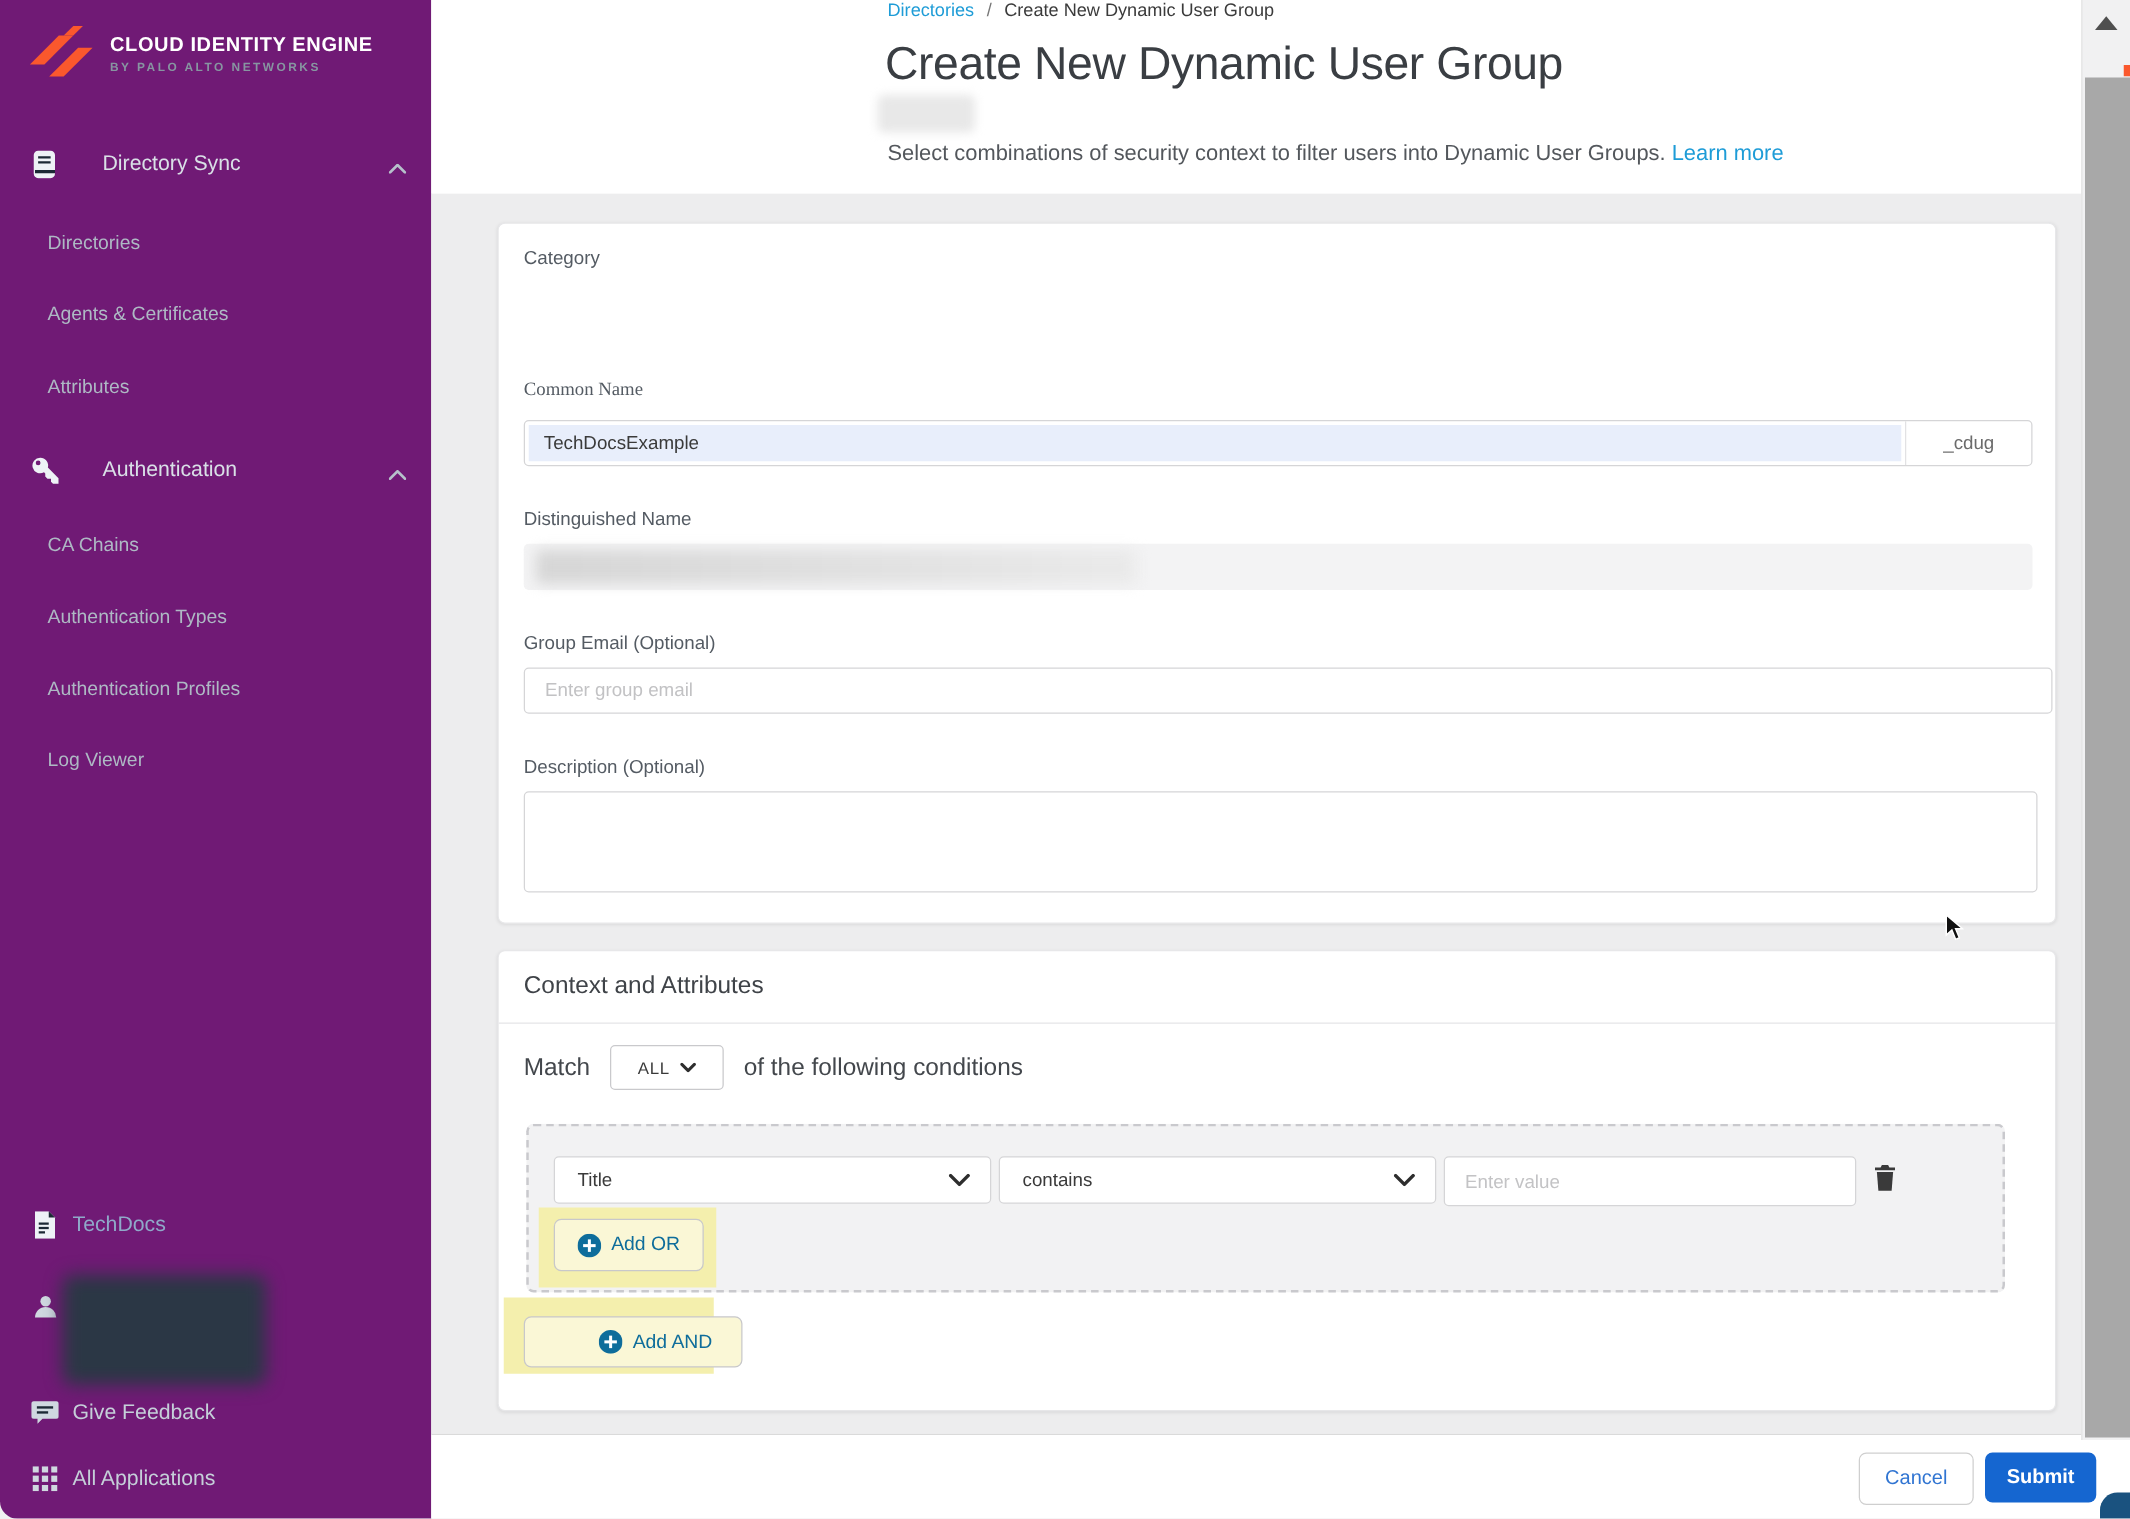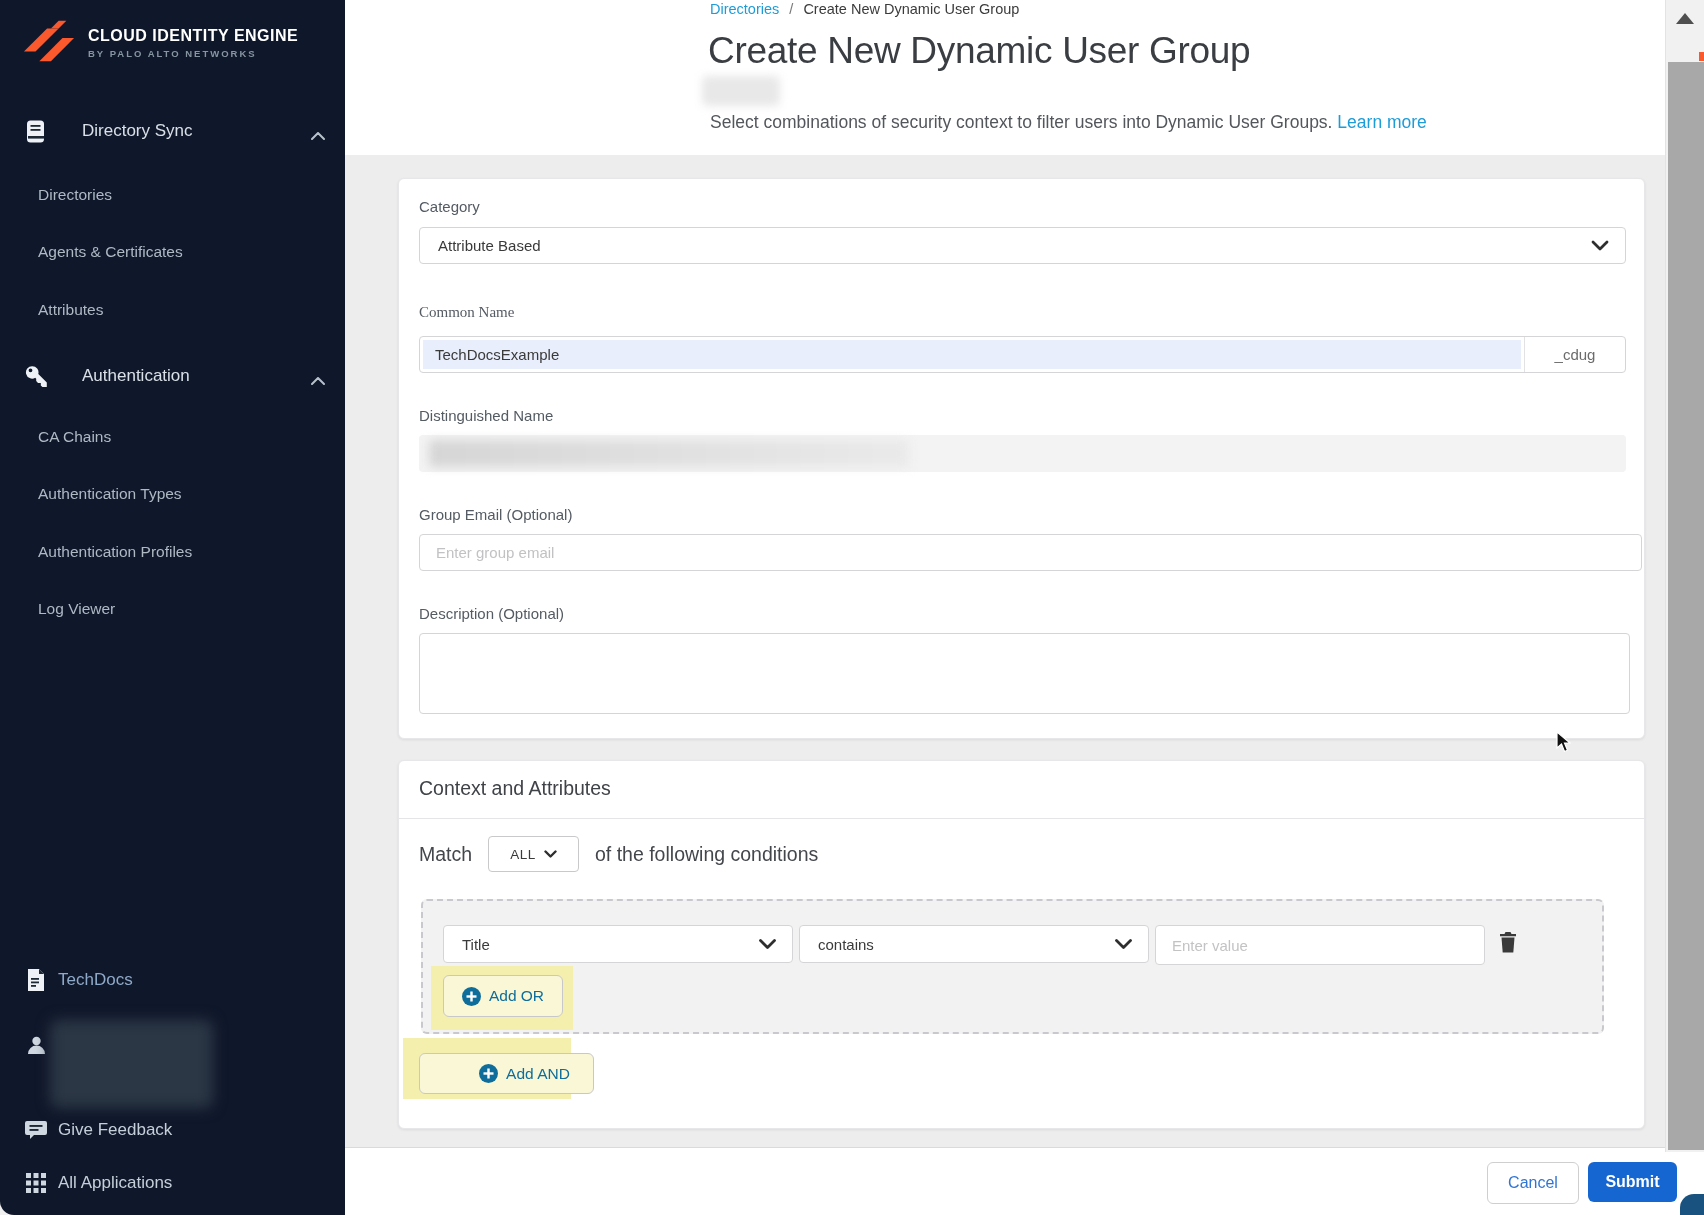--- a/index.html
+++ b/index.html
@@ -1,20 +1,20 @@
 <!DOCTYPE html>
 <html><head>
 <meta charset="utf-8">
 <style>
   html,body{margin:0;padding:0;}
   body{font-family:"Liberation Sans","DejaVu Sans",sans-serif;background:#f0f0f1;}
   .page{position:relative;width:1704px;height:1215px;overflow:hidden;background:#f0f0f1;}
 
   
-  .sidebar{position:absolute;left:0;top:0;width:345px;height:1215px;background:#0f172a;border-bottom-left-radius:14px;}
+  .sidebar{position:absolute;left:0;top:0;width:345px;height:1215px;background:#701a75;border-bottom-left-radius:14px;}
   .brand{position:absolute;left:22px;top:18px;display:flex;align-items:center;}
   .brand-text{margin-left:12px;}
   .brand-title{color:#ffffff;font-size:16px;font-weight:bold;letter-spacing:.5px;}
   .brand-sub{color:#8795a1;font-size:9.5px;font-weight:bold;letter-spacing:2px;margin-top:3px;}
   .nav-row{position:absolute;left:0;width:345px;height:34px;display:flex;align-items:center;cursor:pointer;}
   .nav-row .nico{width:24px;margin-left:24px;display:flex;justify-content:center;}
   .nav-label{color:#d9e0e7;font-size:17px;margin-left:10px;}
   .nav-chevron{position:absolute;right:20px;top:12px;}
   .nav-sub{position:absolute;left:38px;color:#aeb9c4;font-size:15.5px;cursor:pointer;}
   .nav-bottom-label{color:#c5cfd9;font-size:17px;margin-left:10px;}
@@ -205,28 +205,20 @@
     <div class="subtitle">
       <span>Select combinations of security context to filter users into Dynamic User Groups.</span>
       <span class="learn-more">Learn more</span>
     </div>
   </div>
 
   <div class="content-body"></div>
 
   <div class="card card1">
     <div class="flabel" style="top:19px;">Category</div>
-    <div class="ctl select" style="top:48px;">
-      <span class="select-text">Attribute Based</span>
-      <span class="select-chev">
-        <svg width="18" height="11" viewBox="0 0 18 11">
-            <polyline points="2,2 9,9 16,2" fill="none" stroke="#2e2e2e" stroke-width="2.8" stroke-linecap="round" stroke-linejoin="round"></polyline>
-          </svg>
-      </span>
-    </div>
 
     <div class="flabel" style="top:125px;font-family:Liberation Serif, serif;">Common Name</div>
     <div class="ctl cn-group" style="top:157px;">
       <div class="cn-inner">
         <span class="input-text">TechDocsExample</span>
       </div>
       <div class="cn-suffix">_cdug</div>
     </div>
 
     <div class="flabel" style="top:228px;">Distinguished Name</div>

